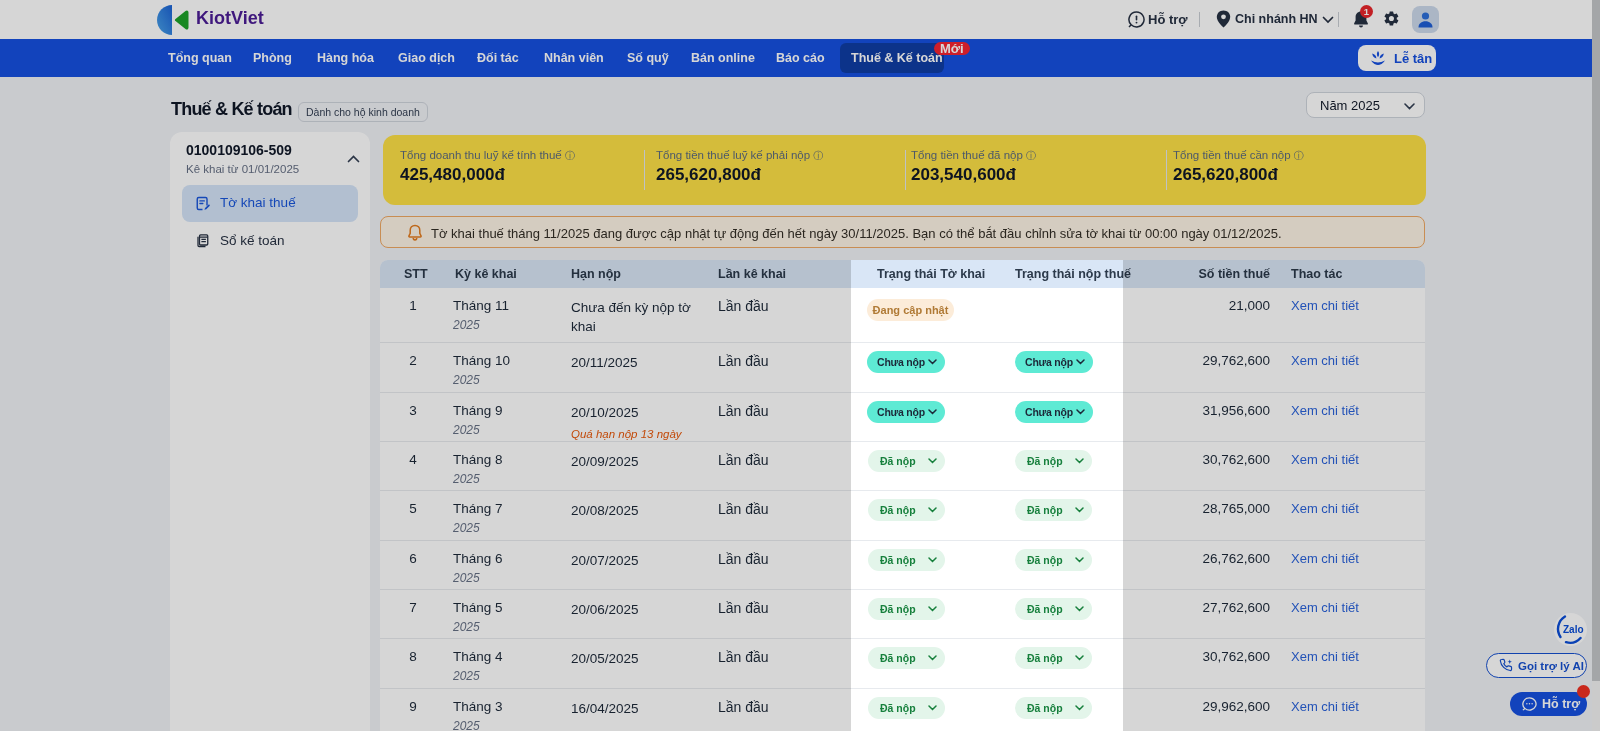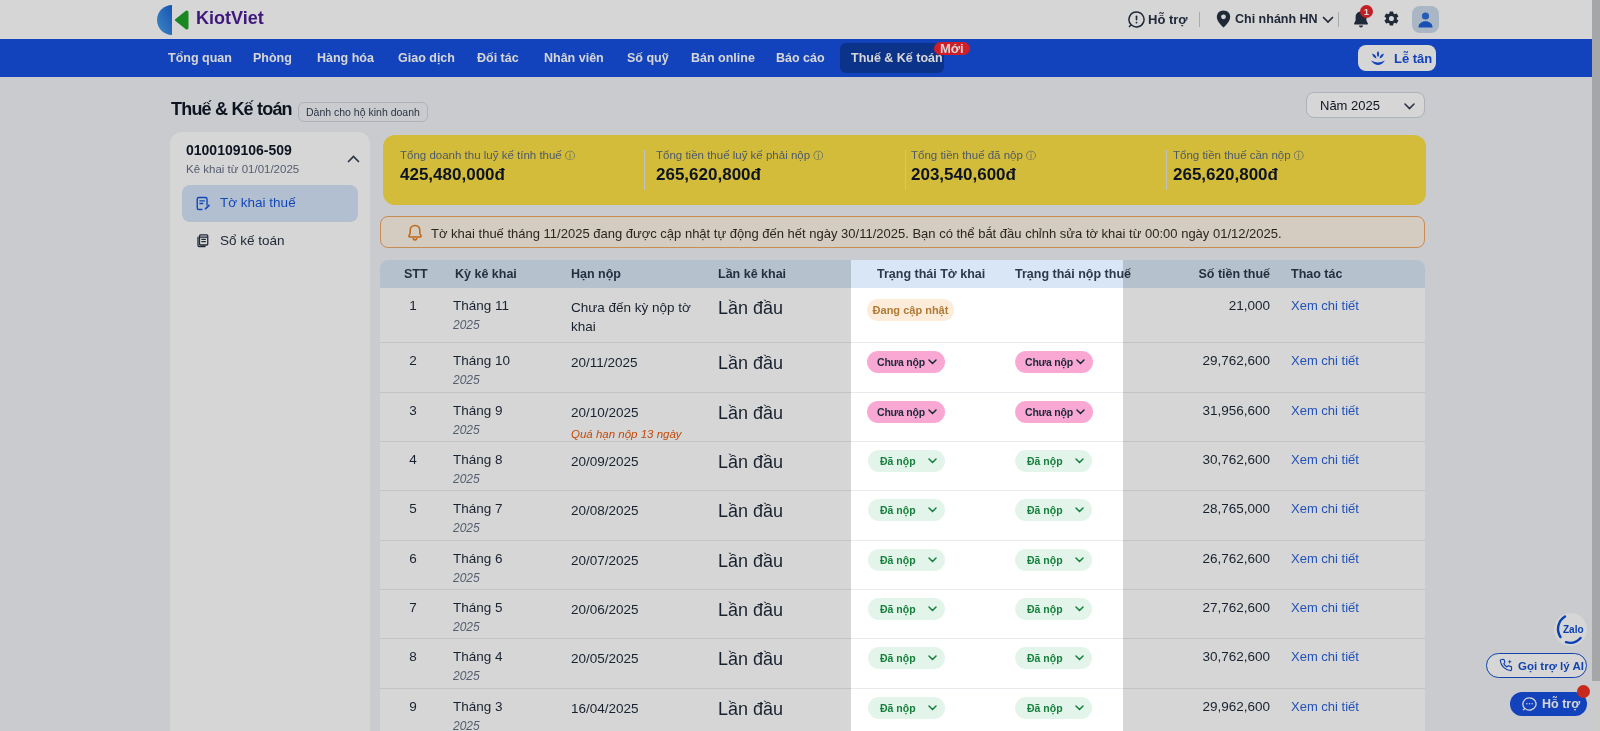--- a/index.html
+++ b/index.html
@@ -28,26 +28,26 @@
 
 #table { position:absolute; left:380px; top:260px; width:1045px; height:471px; background:#ffffff; border-radius:8px 8px 0 0; }
 #thead { position:absolute; left:0; top:0; width:1045px; height:28px; background:#d9e6f6; border-radius:8px 8px 0 0; }
 .th { position:absolute; top:0; height:32px; line-height:28px; font-size:12.5px; font-weight:bold; color:#2c3a4b; }
 .row { position:absolute; left:380px; width:1045px; border-bottom:1px solid #e7eaee; background:#fff; }
 .c-stt { left:396px; width:34px; text-align:center; font-size:13.5px; color:#1d2939; }
 .c-month { left:453px; font-size:13.5px; color:#1d2939; }
 .yr { font-size:12px; color:#667085; font-style:italic; margin-top:5px; }
 .over { font-size:11.5px; color:#e8590c; font-style:italic; margin-top:3px; }
 .c-han { left:571px; width:124px; font-size:13.5px; color:#1d2939; line-height:19px; }
-.c-lan { left:718px; font-size:18px; color:#1d2939; }
+.c-lan { left:718px; font-size:14px; color:#1d2939; }
 .c-money { left:1150px; width:120px; text-align:right; font-size:13.5px; color:#1d2939; }
 .c-link { left:1291px; font-size:13px; color:#2b63db; }
 .chip { height:22px; line-height:22px; border-radius:11px; font-size:10.5px; font-weight:bold; }
 .chip-upd { left:867px; width:87px; text-align:center; background:#fcecd9; color:#b07a35; font-size:11px; }
-.chip-gray { width:78px; background:#f9a8d4; color:#1d2939; padding-left:10px; letter-spacing:-0.2px; }
+.chip-gray { width:78px; background:#5eead4; color:#1d2939; padding-left:10px; letter-spacing:-0.2px; }
 .chip-green { width:77px; background:#e3f5ea; color:#17803d; padding-left:12px; }
 .cv { position:absolute; right:8px; top:8px; }
 
 #spot { position:absolute; left:851px; top:260px; width:272px; height:471px; box-shadow:0 0 0 3000px rgba(0,0,0,0.16); z-index:60; pointer-events:none; }
 
 #zalo { position:absolute; left:1554px; top:613px; width:33px; height:33px; background:#fff; border-radius:50%; z-index:40; }
 #aibtn { position:absolute; left:1486px; top:653px; width:101px; height:25px; background:#fff; border:1px solid #1650d0; border-radius:13px; z-index:40; white-space:nowrap; }
 #hotrobtn { position:absolute; left:1510px; top:692px; width:77px; height:24px; background:#1650e0; border-radius:12px; z-index:40; }
 #reddot { position:absolute; left:1577px; top:685px; width:13px; height:13px; background:#f03022; border-radius:50%; z-index:41; }
 

